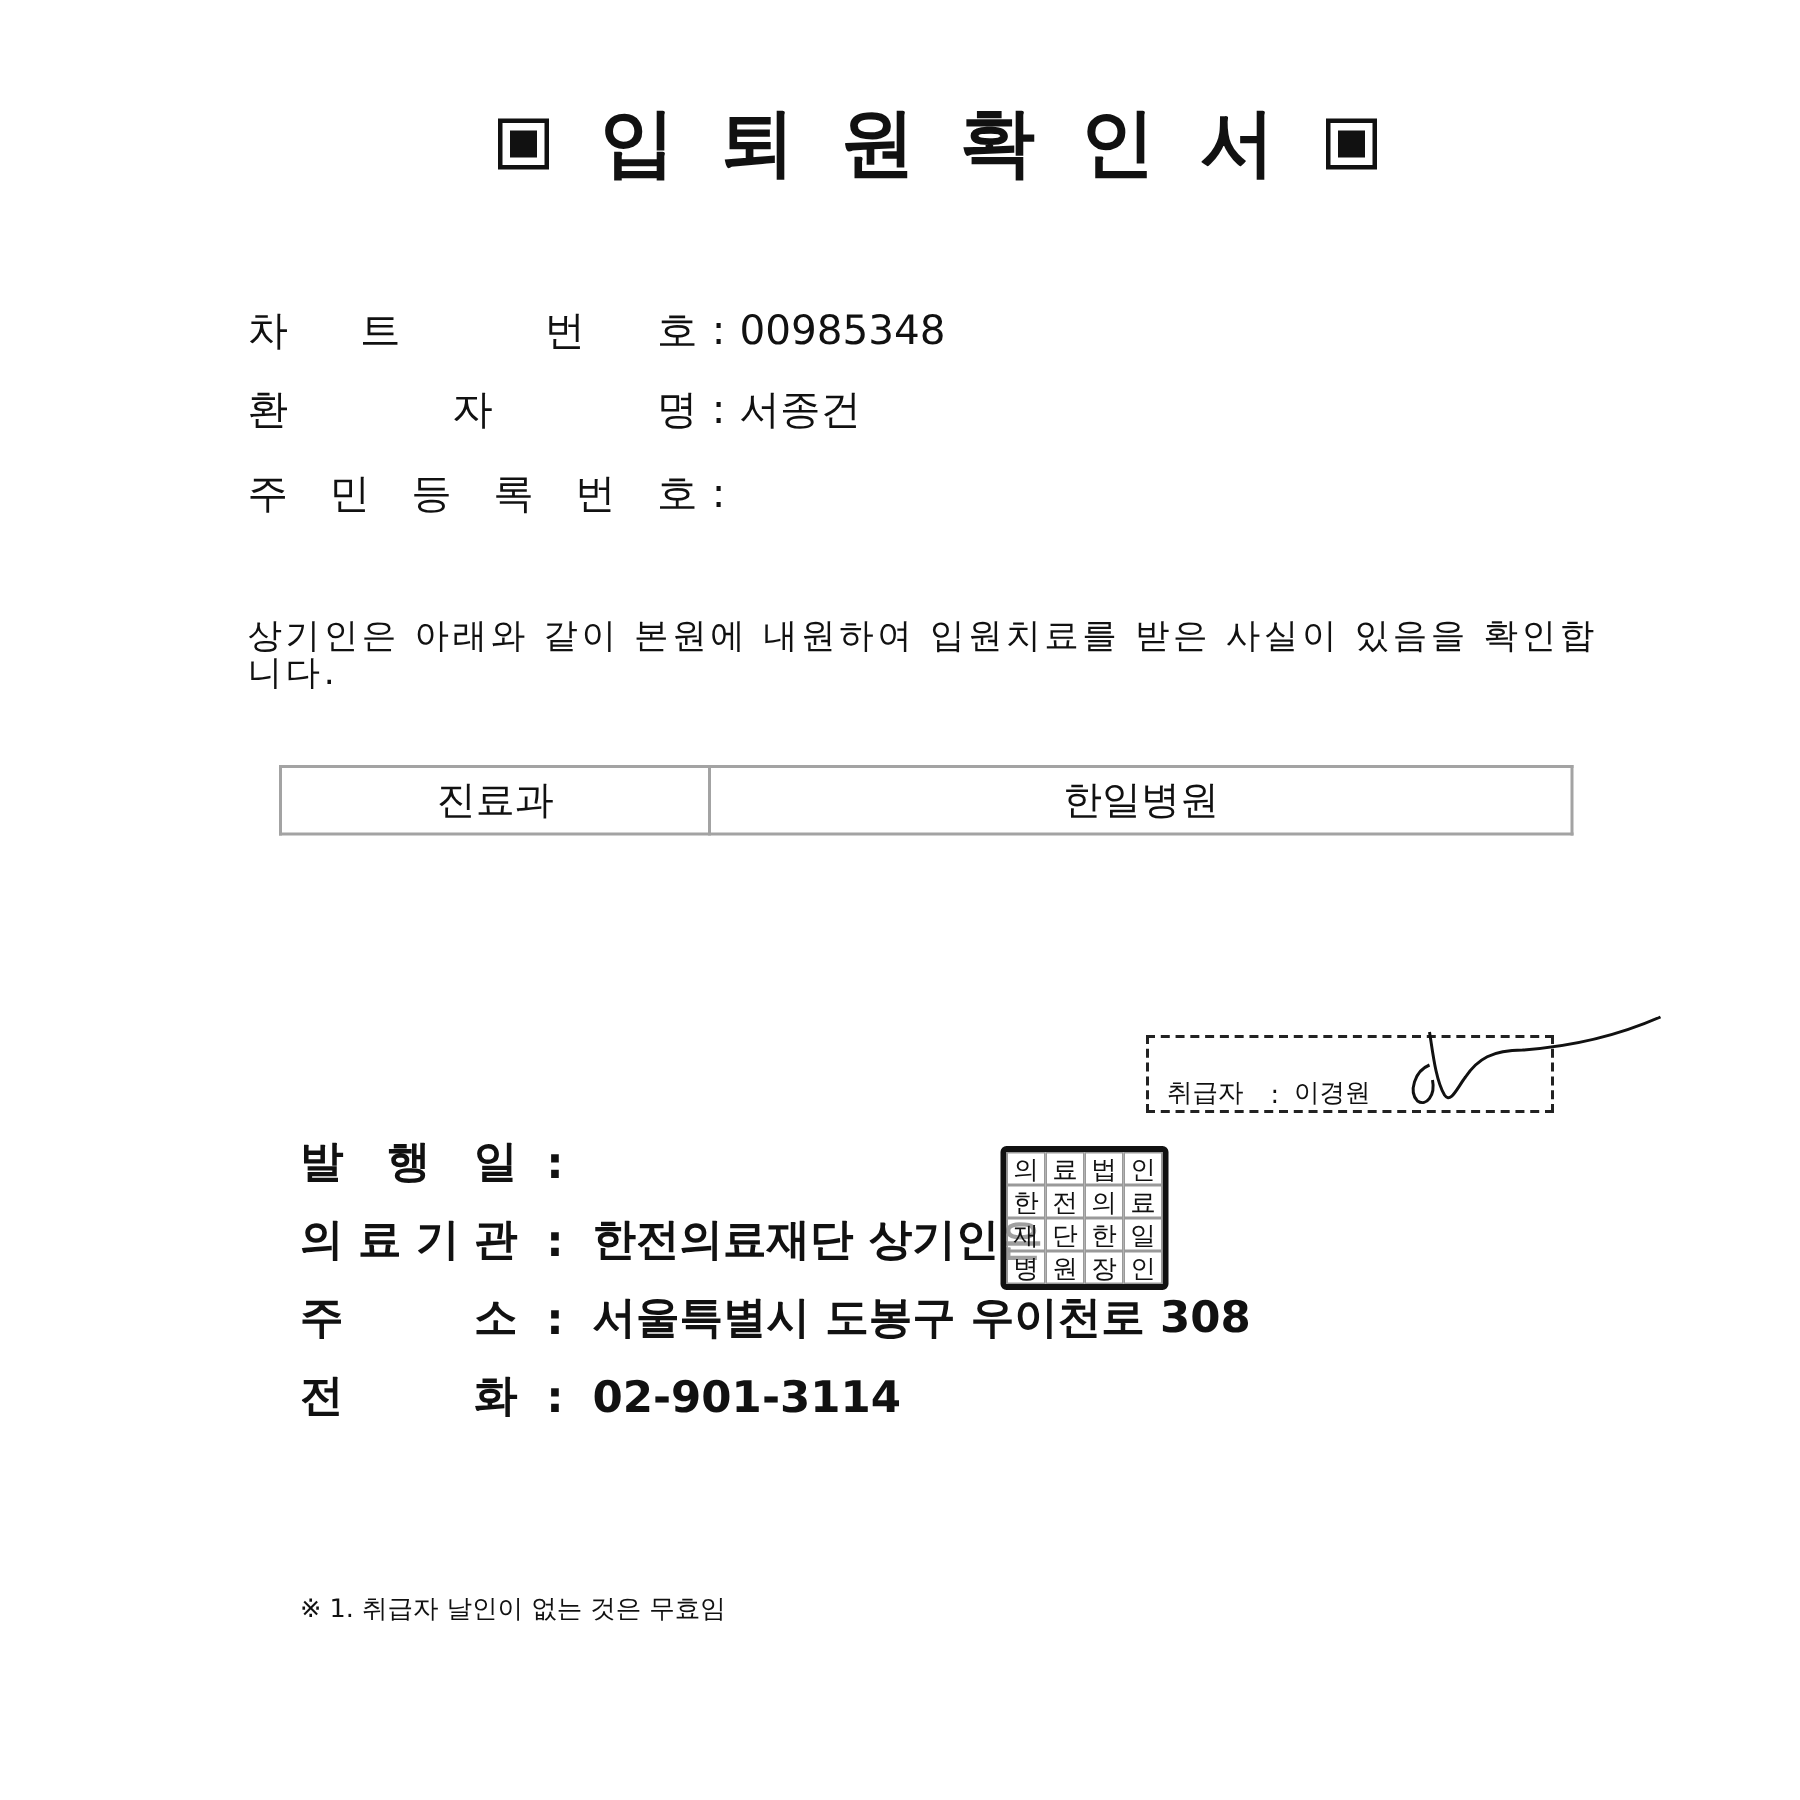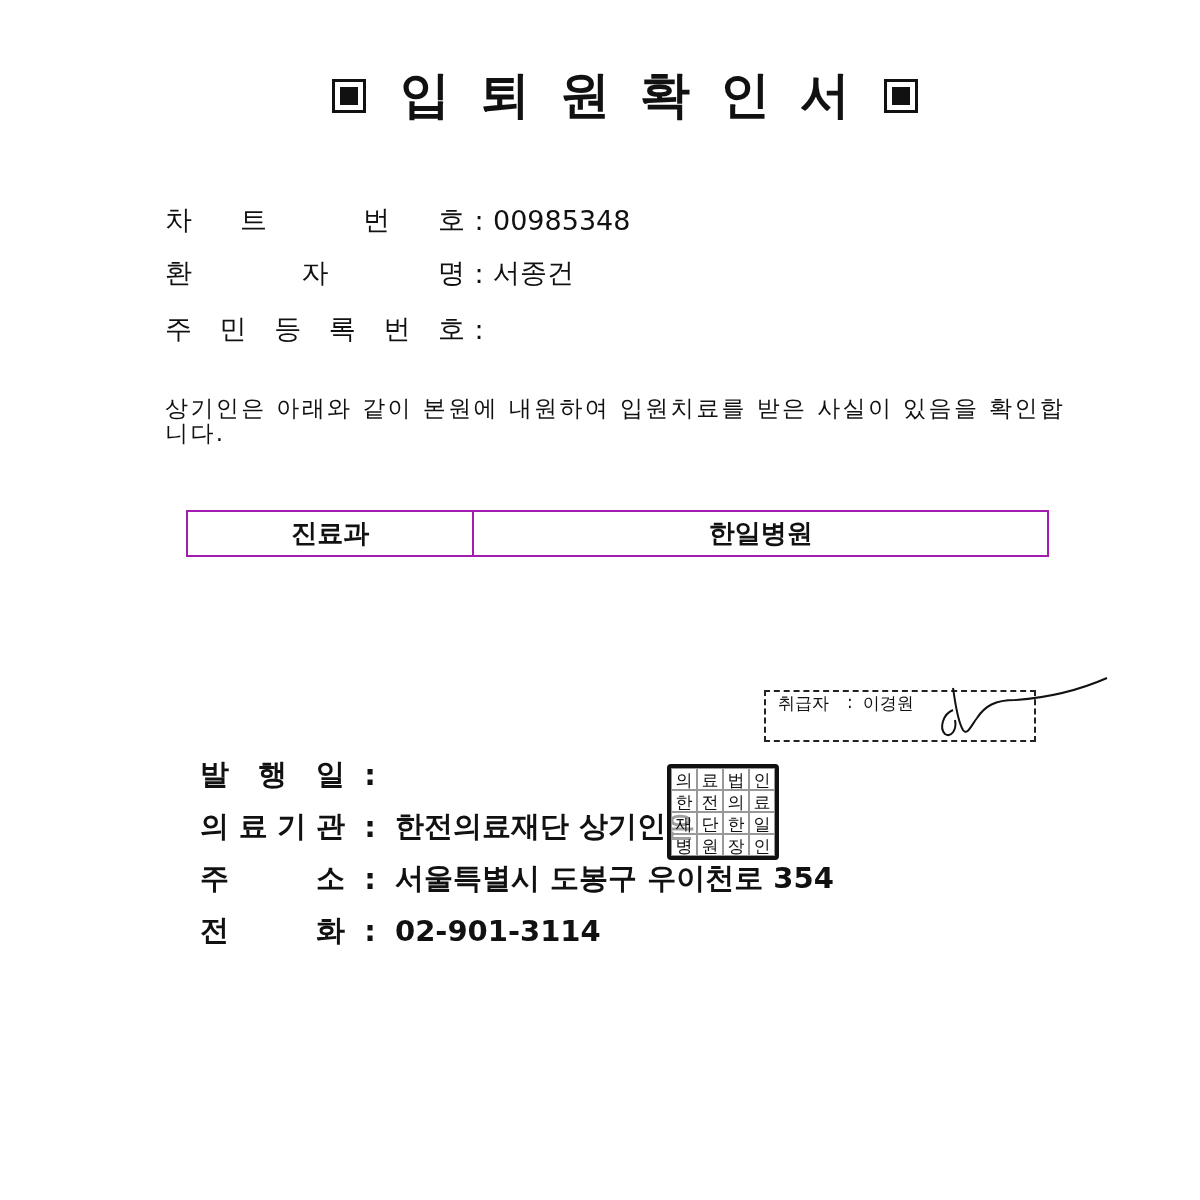--- a/index.html
+++ b/index.html
@@ -58,50 +58,50 @@
       width: 300px;
       display: flex;
       justify-content: space-between;
     }
     .info-label span { display: inline-block; }
     .info-colon { width: 28px; text-align: center; }
     .info-value { font-size: 27px; text-align: right; }
 
     
     .statement {
-      left: 165px; top: 396px; width: 920px;
+      left: 165px; top: 412px; width: 920px;
       font-size: 23px;
       line-height: 25px;
       letter-spacing: 2.4px;
     }
 
     
     .record-table {
       left: 186px; top: 510px;
       width: 863px;
       border-collapse: collapse;
       font-size: 24px;
     }
     .record-table td, .record-table th {
-      border: 2px solid #a21caf;
+      border: 2px solid #a3a3a3;
       text-align: center;
-      font-weight: bold;
+      font-weight: normal;
       height: 43px;
       padding: 0;
     }
     .record-table th { font-size: 26px; }
 
     
     .handler-box {
       left: 764px; top: 690px;
       width: 272px; height: 52px;
       border: 2px dashed #222;
       box-sizing: border-box;
       font-size: 17px;
-      display: flex; align-items: flex-start;
+      display: flex; align-items: flex-end;
       padding-left: 12px;
     }
     .handler-colon { margin: 0 10px 0 18px; }
     .signature {
       left: 925px; top: 670px;
       width: 200px; height: 80px;
     }
 
     
     .issuer-row {
@@ -245,21 +245,21 @@
   <span class="issuer-colon">:</span>
   <span>한전의료재단 상기인은</span>
 </div>
 
 <div class="abs issuer-row" style="top:857px;">
   <div class="issuer-label">
     <span>주</span>
     <span>소</span>
   </div>
   <span class="issuer-colon">:</span>
-  <span>서울특별시 도봉구 우이천로 354</span>
+  <span>서울특별시 도봉구 우이천로 308</span>
 </div>
 
 <div class="abs issuer-row" style="top:909px;">
   <div class="issuer-label">
     <span>전</span>
     <span>화</span>
   </div>
   <span class="issuer-colon">:</span>
   <span>02-901-3114</span>
 </div>
@@ -277,13 +277,14 @@
   <span>단</span>
   <span>한</span>
   <span>일</span>
   <span>병</span>
   <span>원</span>
   <span>장</span>
   <span>인</span>
 </div>
 
 <div class="abs notes">
+  <div class="note-line"><span>※</span> <span>1. 취급자 날인이 없는 것은 무효임</span></div>
 </div>
 
 </body></html>

